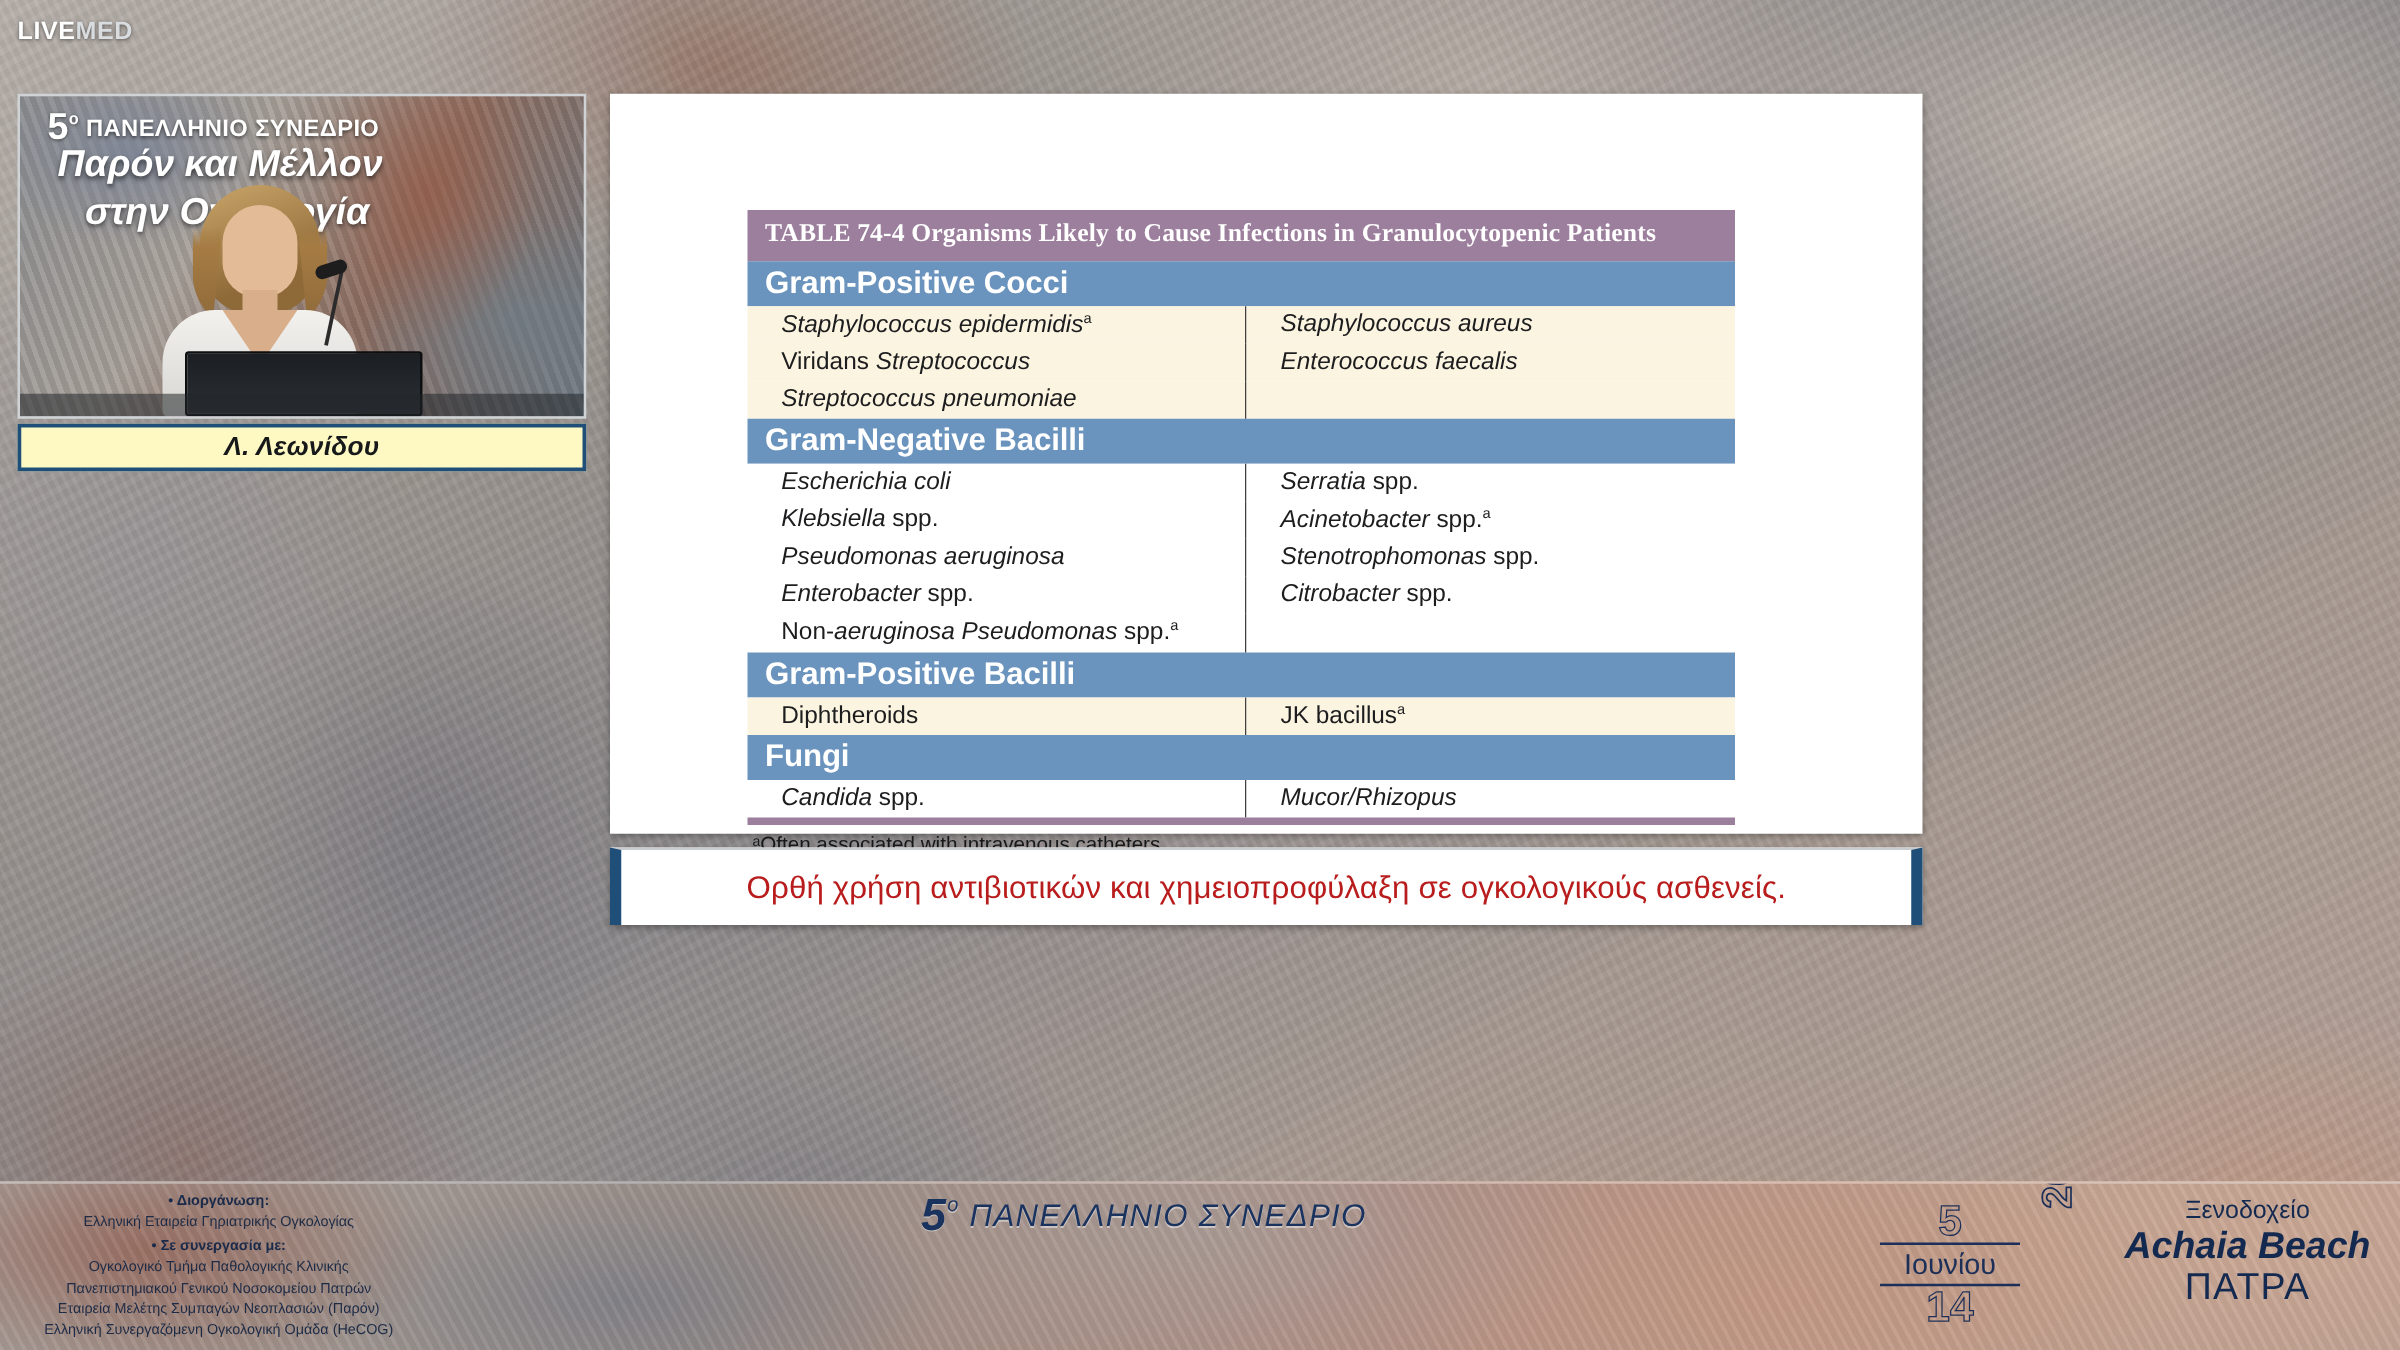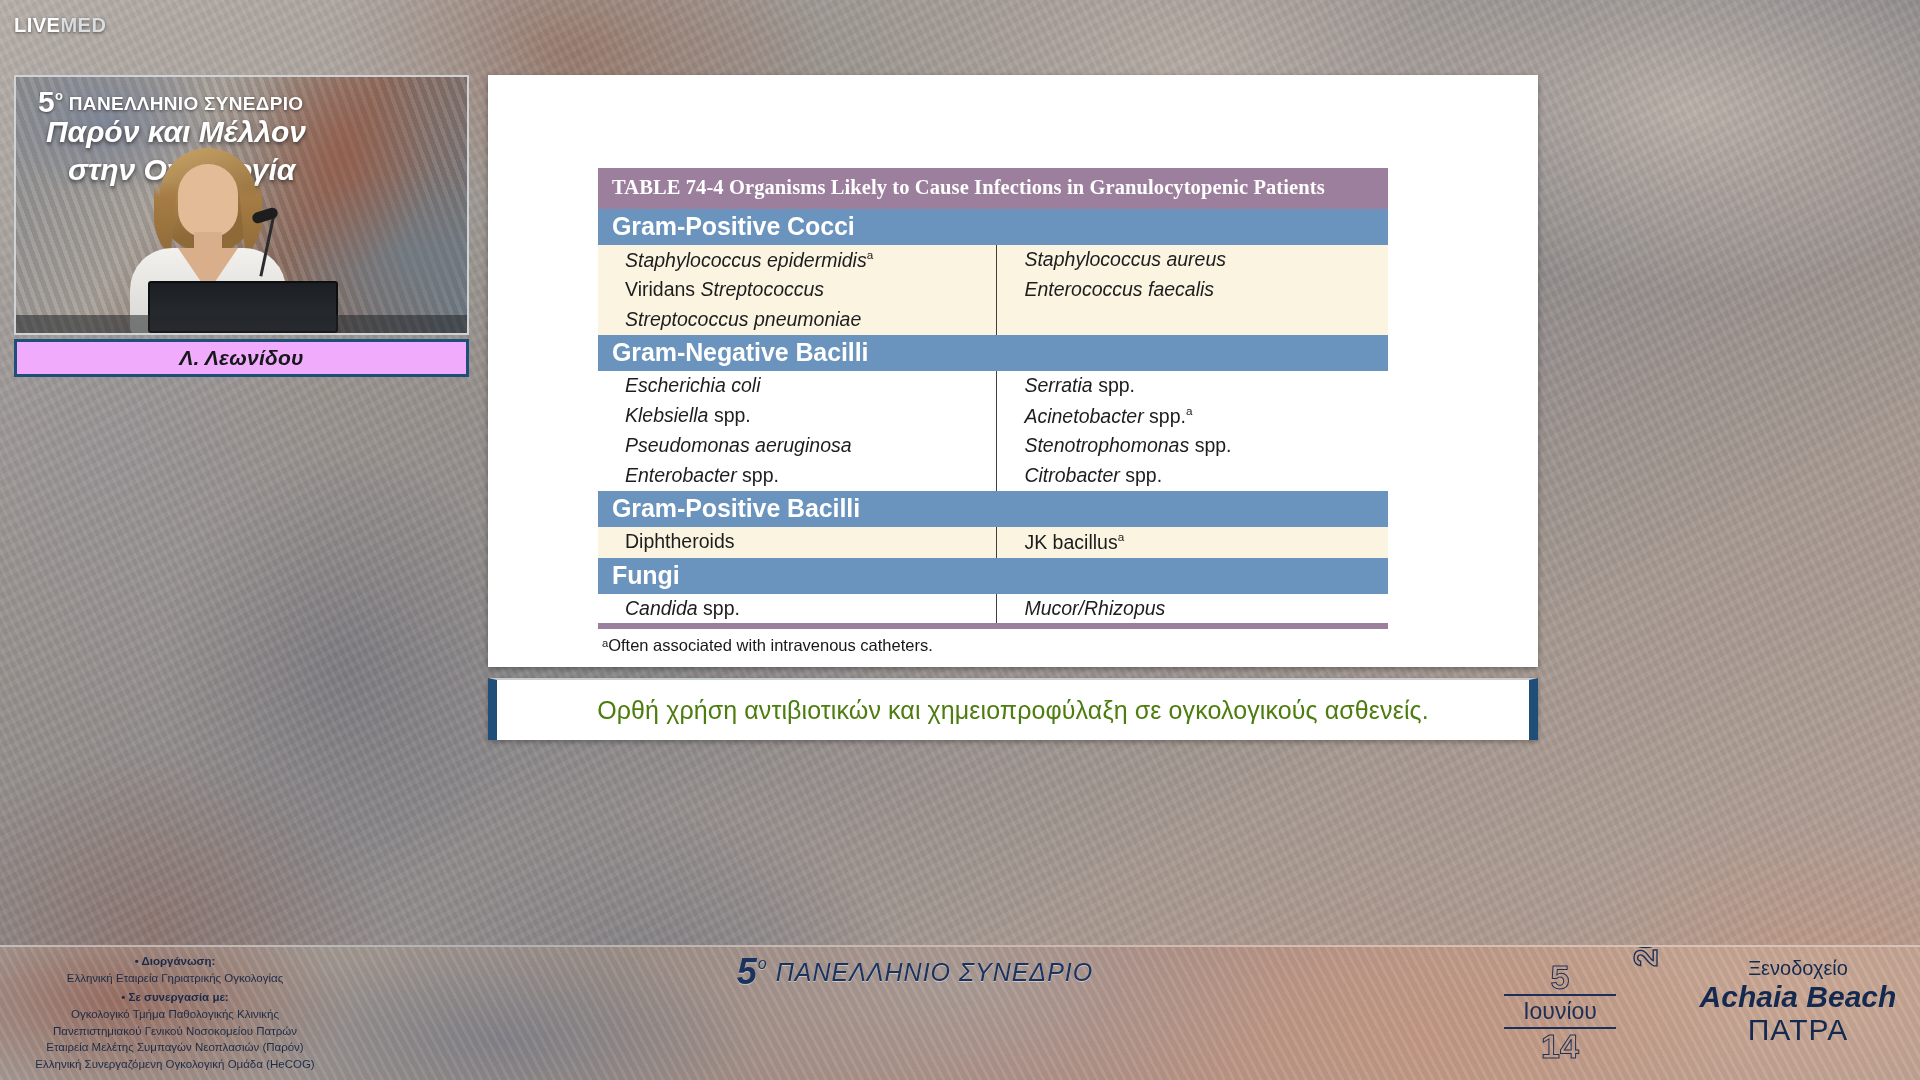--- a/index.html
+++ b/index.html
@@ -118,21 +118,21 @@
     position:absolute; left:132px; bottom:0; width:190px; height:52px;
     background:linear-gradient(180deg,#1b1f23,#2b3036);
     border:2px solid #0c0e10; border-radius:3px;
   }
   #desk{
     position:absolute; left:0; bottom:0; width:100%; height:18px;
     background:rgba(35,38,42,.55);
   }
   #speaker-name-bar{
     width:455px; height:38px; margin-top:4px;
-    background:#f0abfc; border:3px solid #1f4e79;
+    background:#fef9c3; border:3px solid #1f4e79;
     display:flex; align-items:center; justify-content:center;
   }
   #speaker-name{
     font-size:21px; font-weight:bold; font-style:italic; color:#16181a;
     letter-spacing:.2px;
   }
 
   
   #slide{
     position:absolute; left:488px; top:75px; width:1050px; height:592px;
@@ -173,21 +173,21 @@
   }
 
   
   #caption-bar{
     position:absolute; left:488px; top:678px; width:1050px; height:62px;
     background:#ffffff; border-left:9px solid #1f4e79; border-right:9px solid #1f4e79;
     border-top:2px solid #c9ccce;
     display:flex; align-items:center; justify-content:center; z-index:15;
     box-shadow:0 2px 5px rgba(0,0,0,.3);
   }
-  #caption-text{ font-size:25px; color:#4d7c0f; letter-spacing:.1px; }
+  #caption-text{ font-size:25px; color:#b91c1c; letter-spacing:.1px; }
 
   
   #footer{
     position:absolute; left:0; bottom:0; width:1920px; height:135px; z-index:25;
     overflow:hidden;
     background:
       radial-gradient(ellipse 380px 180px at 6% 40%,  rgba(150,96,82,.75), transparent 62%),
       radial-gradient(ellipse 420px 160px at 26% 70%, rgba(120,124,136,.7), transparent 62%),
       radial-gradient(ellipse 520px 200px at 50% 30%, rgba(170,160,156,.7), transparent 64%),
       radial-gradient(ellipse 520px 200px at 74% 70%, rgba(196,152,130,.78), transparent 64%),
@@ -315,20 +315,24 @@
             <td class="right"><i>Acinetobacter</i> spp.<sup>a</sup></td>
           </tr>
           <tr class="t-row white">
             <td class="left"><i>Pseudomonas aeruginosa</i></td>
             <td class="right"><i>Stenotrophomonas</i> spp.</td>
           </tr>
           <tr class="t-row white">
             <td class="left"><i>Enterobacter</i> spp.</td>
             <td class="right"><i>Citrobacter</i> spp.</td>
           </tr>
+          <tr class="t-row white">
+            <td class="left">Non-<i>aeruginosa Pseudomonas</i> spp.<sup>a</sup></td>
+            <td class="right">&nbsp;</td>
+          </tr>
           <tr>
             <td class="t-section" colspan="2">Gram-Positive Bacilli</td>
           </tr>
           <tr class="t-row cream">
             <td class="left">Diphtheroids</td>
             <td class="right">JK bacillus<sup>a</sup></td>
           </tr>
           <tr>
             <td class="t-section" colspan="2">Fungi</td>
           </tr>

